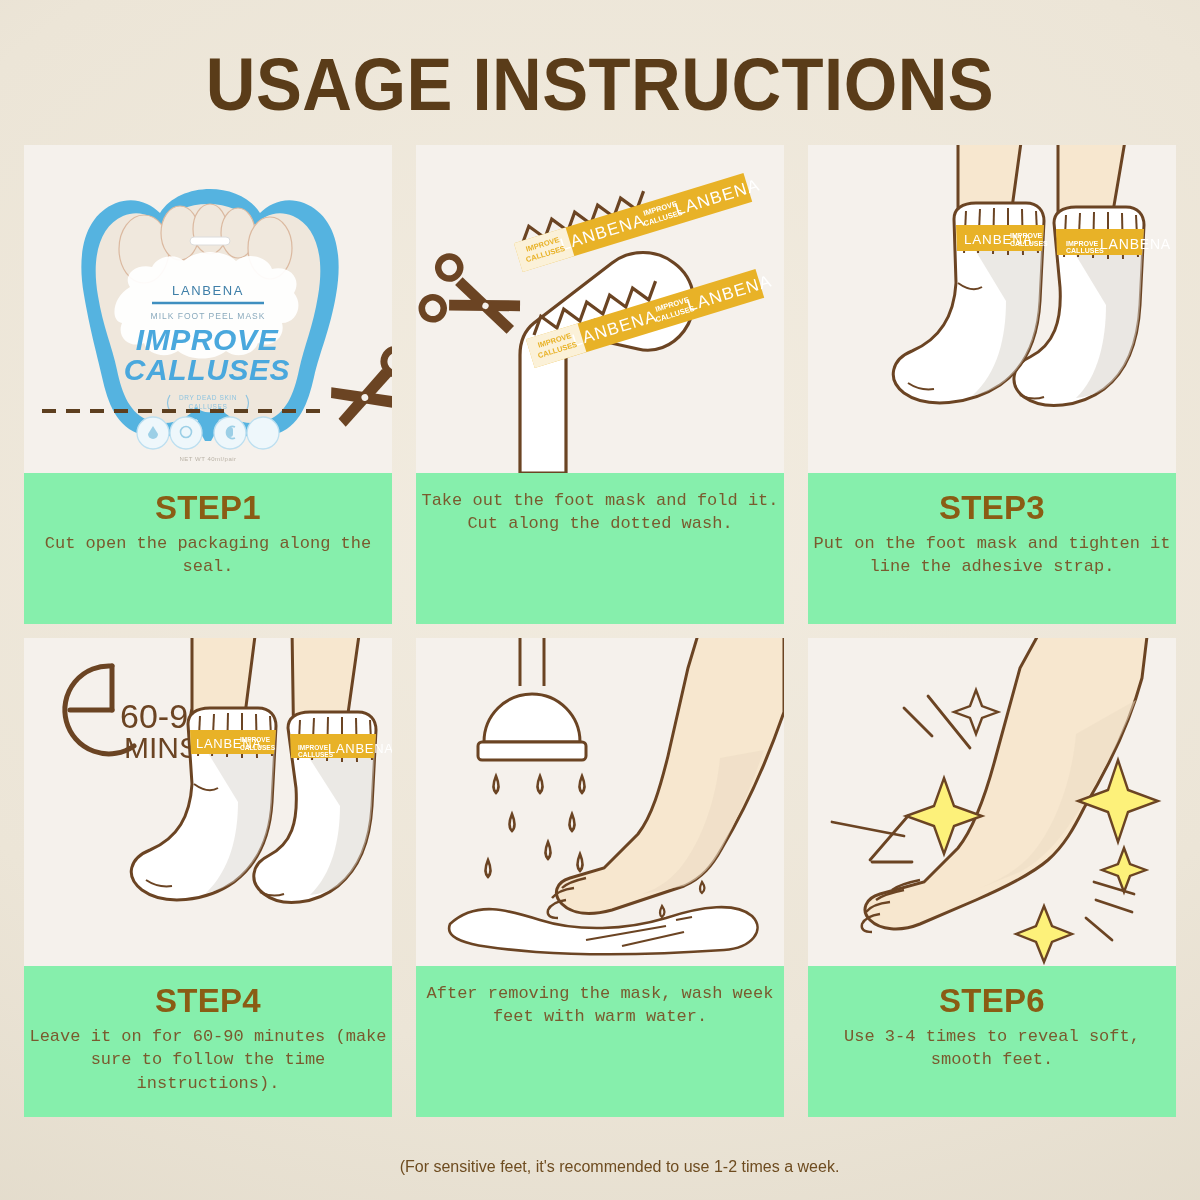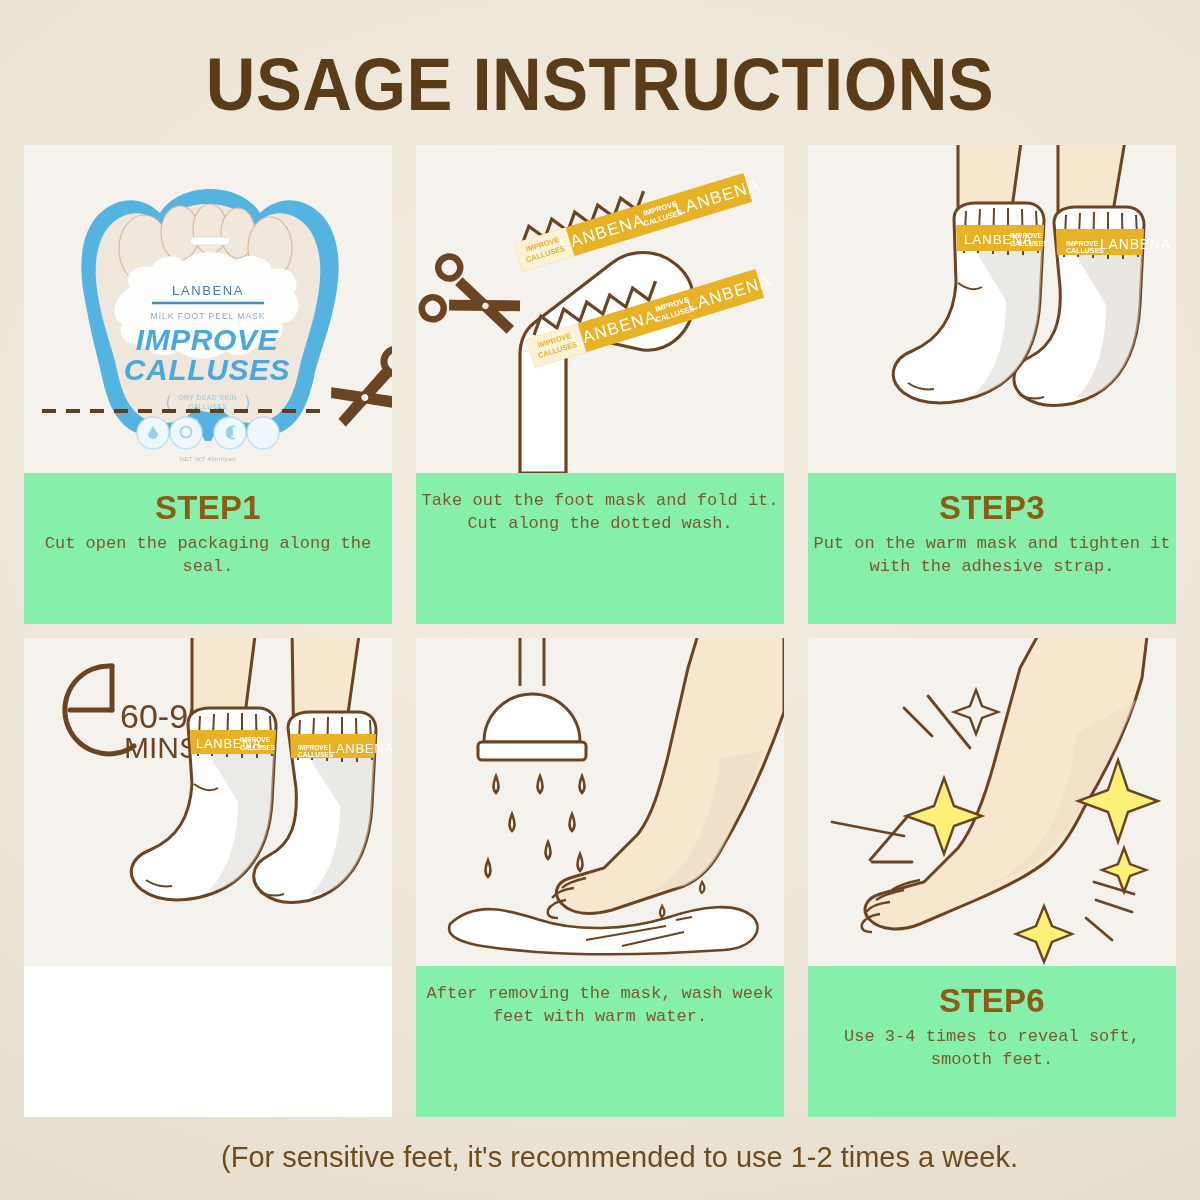--- a/index.html
+++ b/index.html
@@ -81,21 +81,21 @@
     color: #7a5a2e;
     font-family: Liberation Mono, monospace;
   }
 
   
   #footnote {
     position: absolute;
     left: 0; right: 0;
     bottom: 22px;
     text-align: center;
-    font-size: 29px;
+    font-size: 16px;
     line-height: 1.45;
     color: #6e4c20;
     padding-left: 39px;
   }
 </style>
 </head>
 <body>
 
 <div id="page">
 
@@ -291,21 +291,21 @@
             <text x="202" y="93" font-family="'Liberation Sans',sans-serif" font-size="7" font-weight="bold" fill="#ffffff">IMPROVE</text>
             <text x="202" y="101" font-family="'Liberation Sans',sans-serif" font-size="7" font-weight="bold" fill="#ffffff">CALLUSES</text>
           </g>
 
           <path d="M100 238 q12 8 26 6" fill="none" stroke="#6b4423" stroke-width="2"></path>
           <path d="M212 250 q12 6 24 2" fill="none" stroke="#6b4423" stroke-width="2"></path>
         </svg>
       </div>
       <div class="caption">
         <div class="step-title">STEP3</div>
-        <div class="step-text">Put on the warm mask and tighten it with the adhesive strap.</div>
+        <div class="step-text">Put on the foot mask and tighten it line the adhesive strap.</div>
       </div>
     </div>
 
     <div class="card">
       <div class="art">
         <svg viewBox="0 0 368 328" xmlns="http://www.w3.org/2000/svg">
 
           <g>
             <path d="M88 28 A44 44 0 1 0 110 108" fill="none" stroke="#6b4423" stroke-width="5" stroke-linecap="round"></path>
             <line x1="88" y1="28" x2="88" y2="72" stroke="#6b4423" stroke-width="5" stroke-linecap="round"></line>
@@ -359,20 +359,24 @@
           <g>
             <path d="M166 92 L252 92 L250 116 L167 116 Z" fill="#e8b227"></path>
             <text x="172" y="110" font-family="'Liberation Sans',sans-serif" font-size="13" letter-spacing="0.7" fill="#ffffff">LANBENA</text>
             <text x="216" y="104" font-family="'Liberation Sans',sans-serif" font-size="6.5" font-weight="bold" fill="#ffffff">IMPROVE</text>
             <text x="216" y="112" font-family="'Liberation Sans',sans-serif" font-size="6.5" font-weight="bold" fill="#ffffff">CALLUSES</text>
           </g>
           <path d="M122 242 q12 8 26 6" fill="none" stroke="#6b4423" stroke-width="2"></path>
           <path d="M236 254 q12 6 24 2" fill="none" stroke="#6b4423" stroke-width="2"></path>
         </svg>
       </div>
+      <div class="caption">
+        <div class="step-title">STEP4</div>
+        <div class="step-text">Leave it on for 60-90 minutes (make sure to follow the time instructions).</div>
+      </div>
     </div>
 
     <div class="card">
       <div class="art">
         <svg viewBox="0 0 368 328" xmlns="http://www.w3.org/2000/svg">
 
           <g>
             <line x1="104" y1="0" x2="104" y2="48" stroke="#6b4423" stroke-width="3"></line>
             <line x1="128" y1="0" x2="128" y2="48" stroke="#6b4423" stroke-width="3"></line>
             <path d="M68 104 A48 48 0 0 1 164 104 Z" fill="#ffffff" stroke="#6b4423" stroke-width="3"></path>

